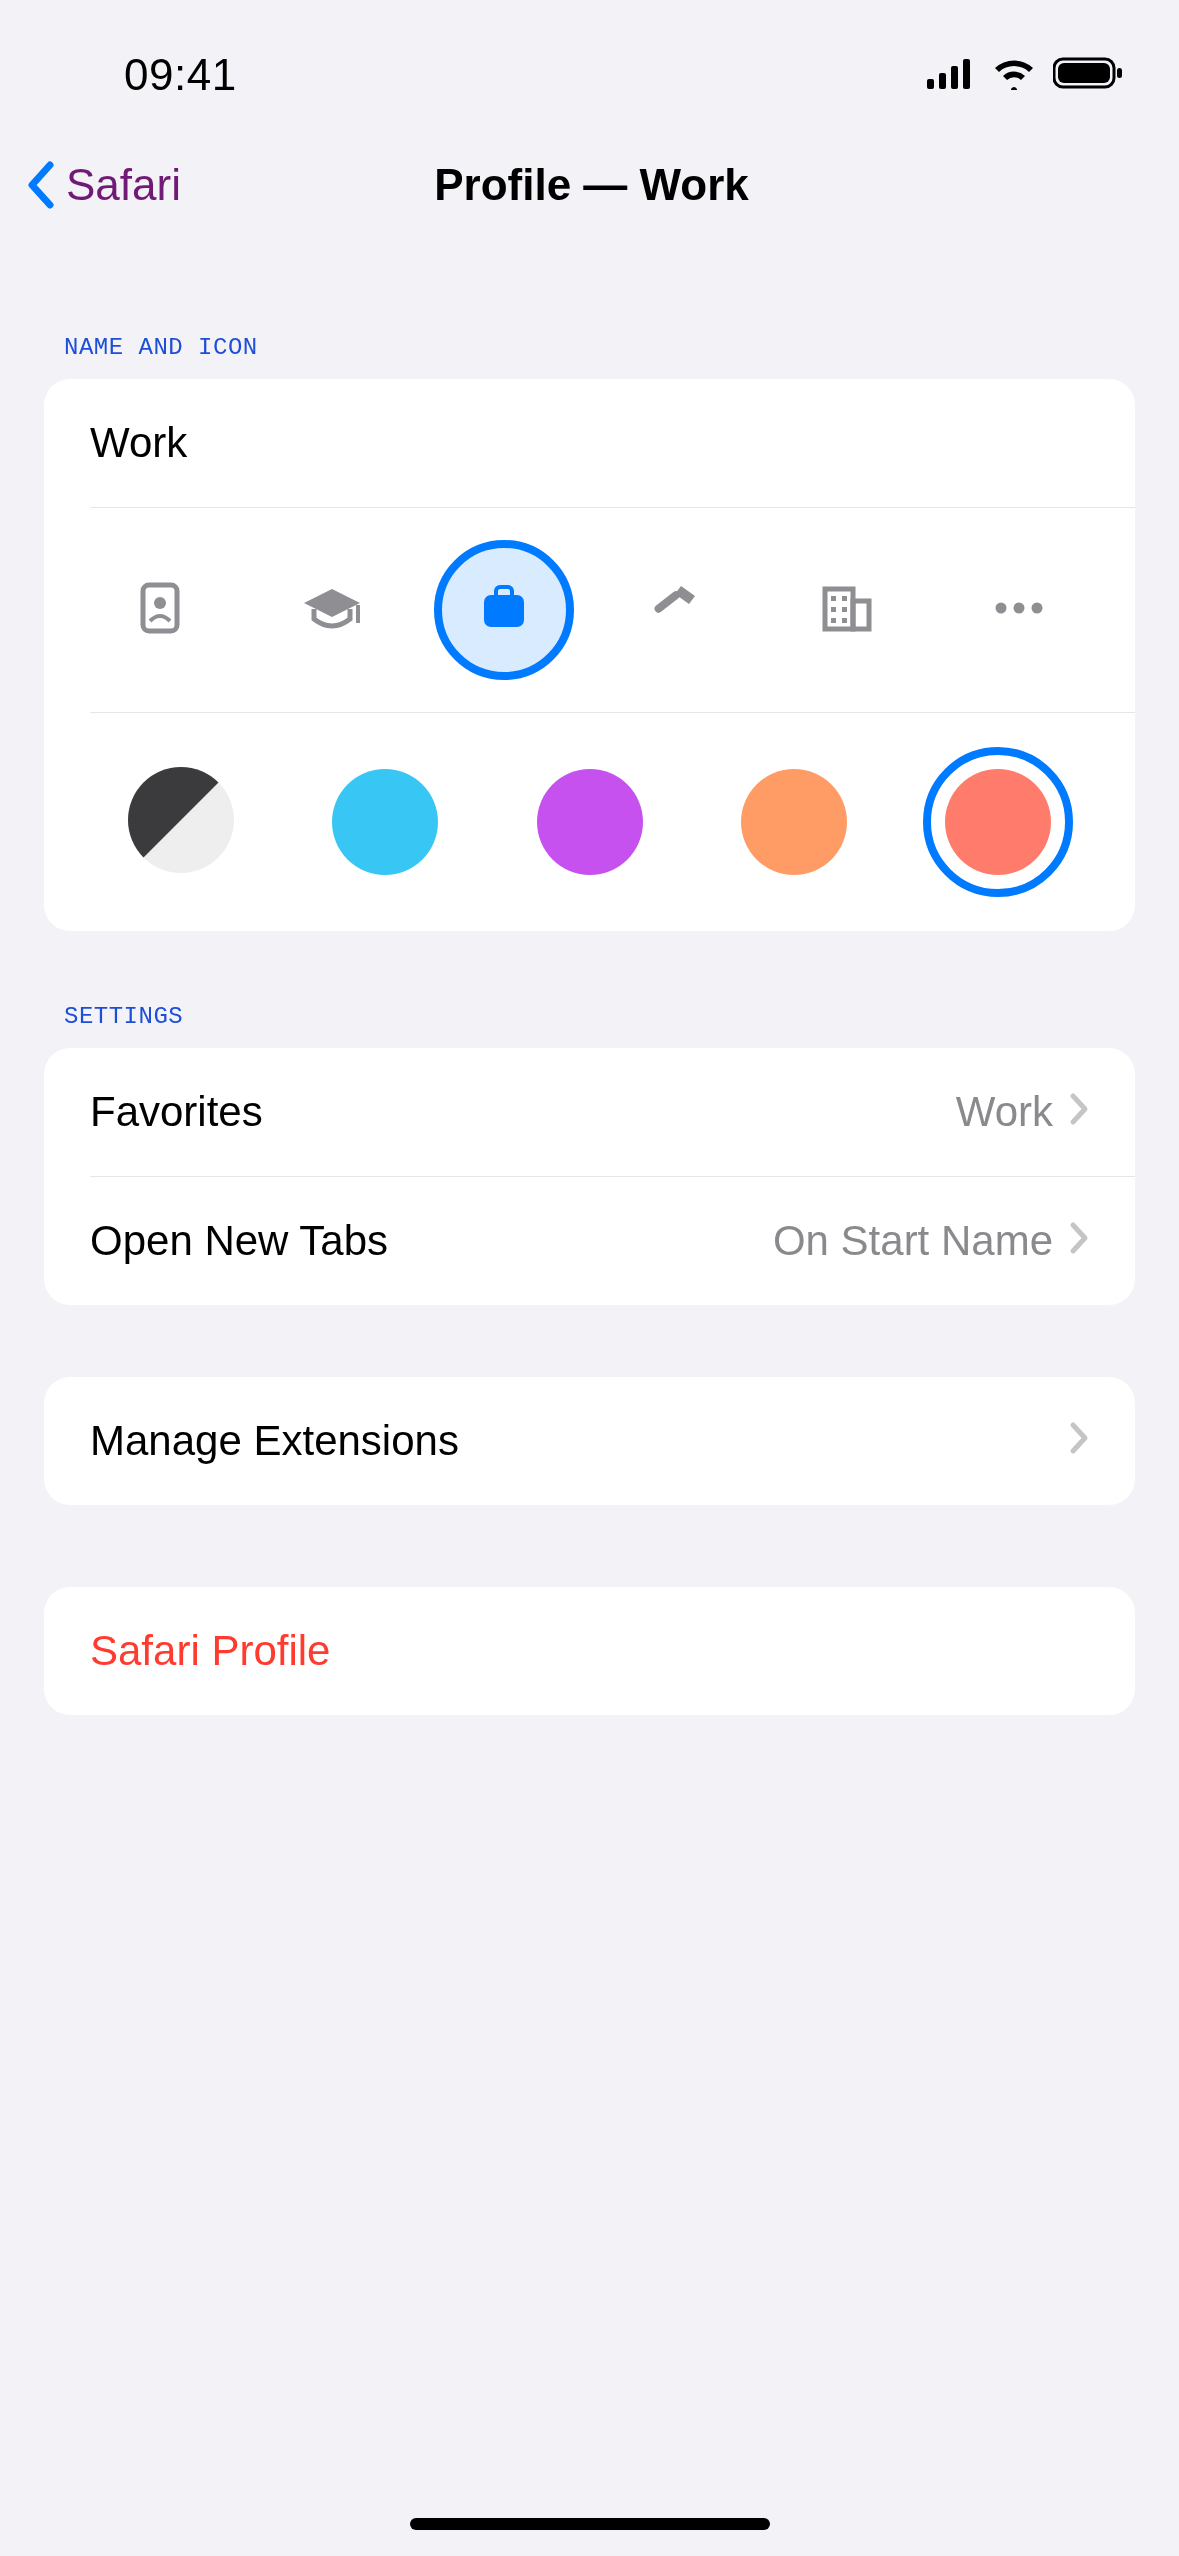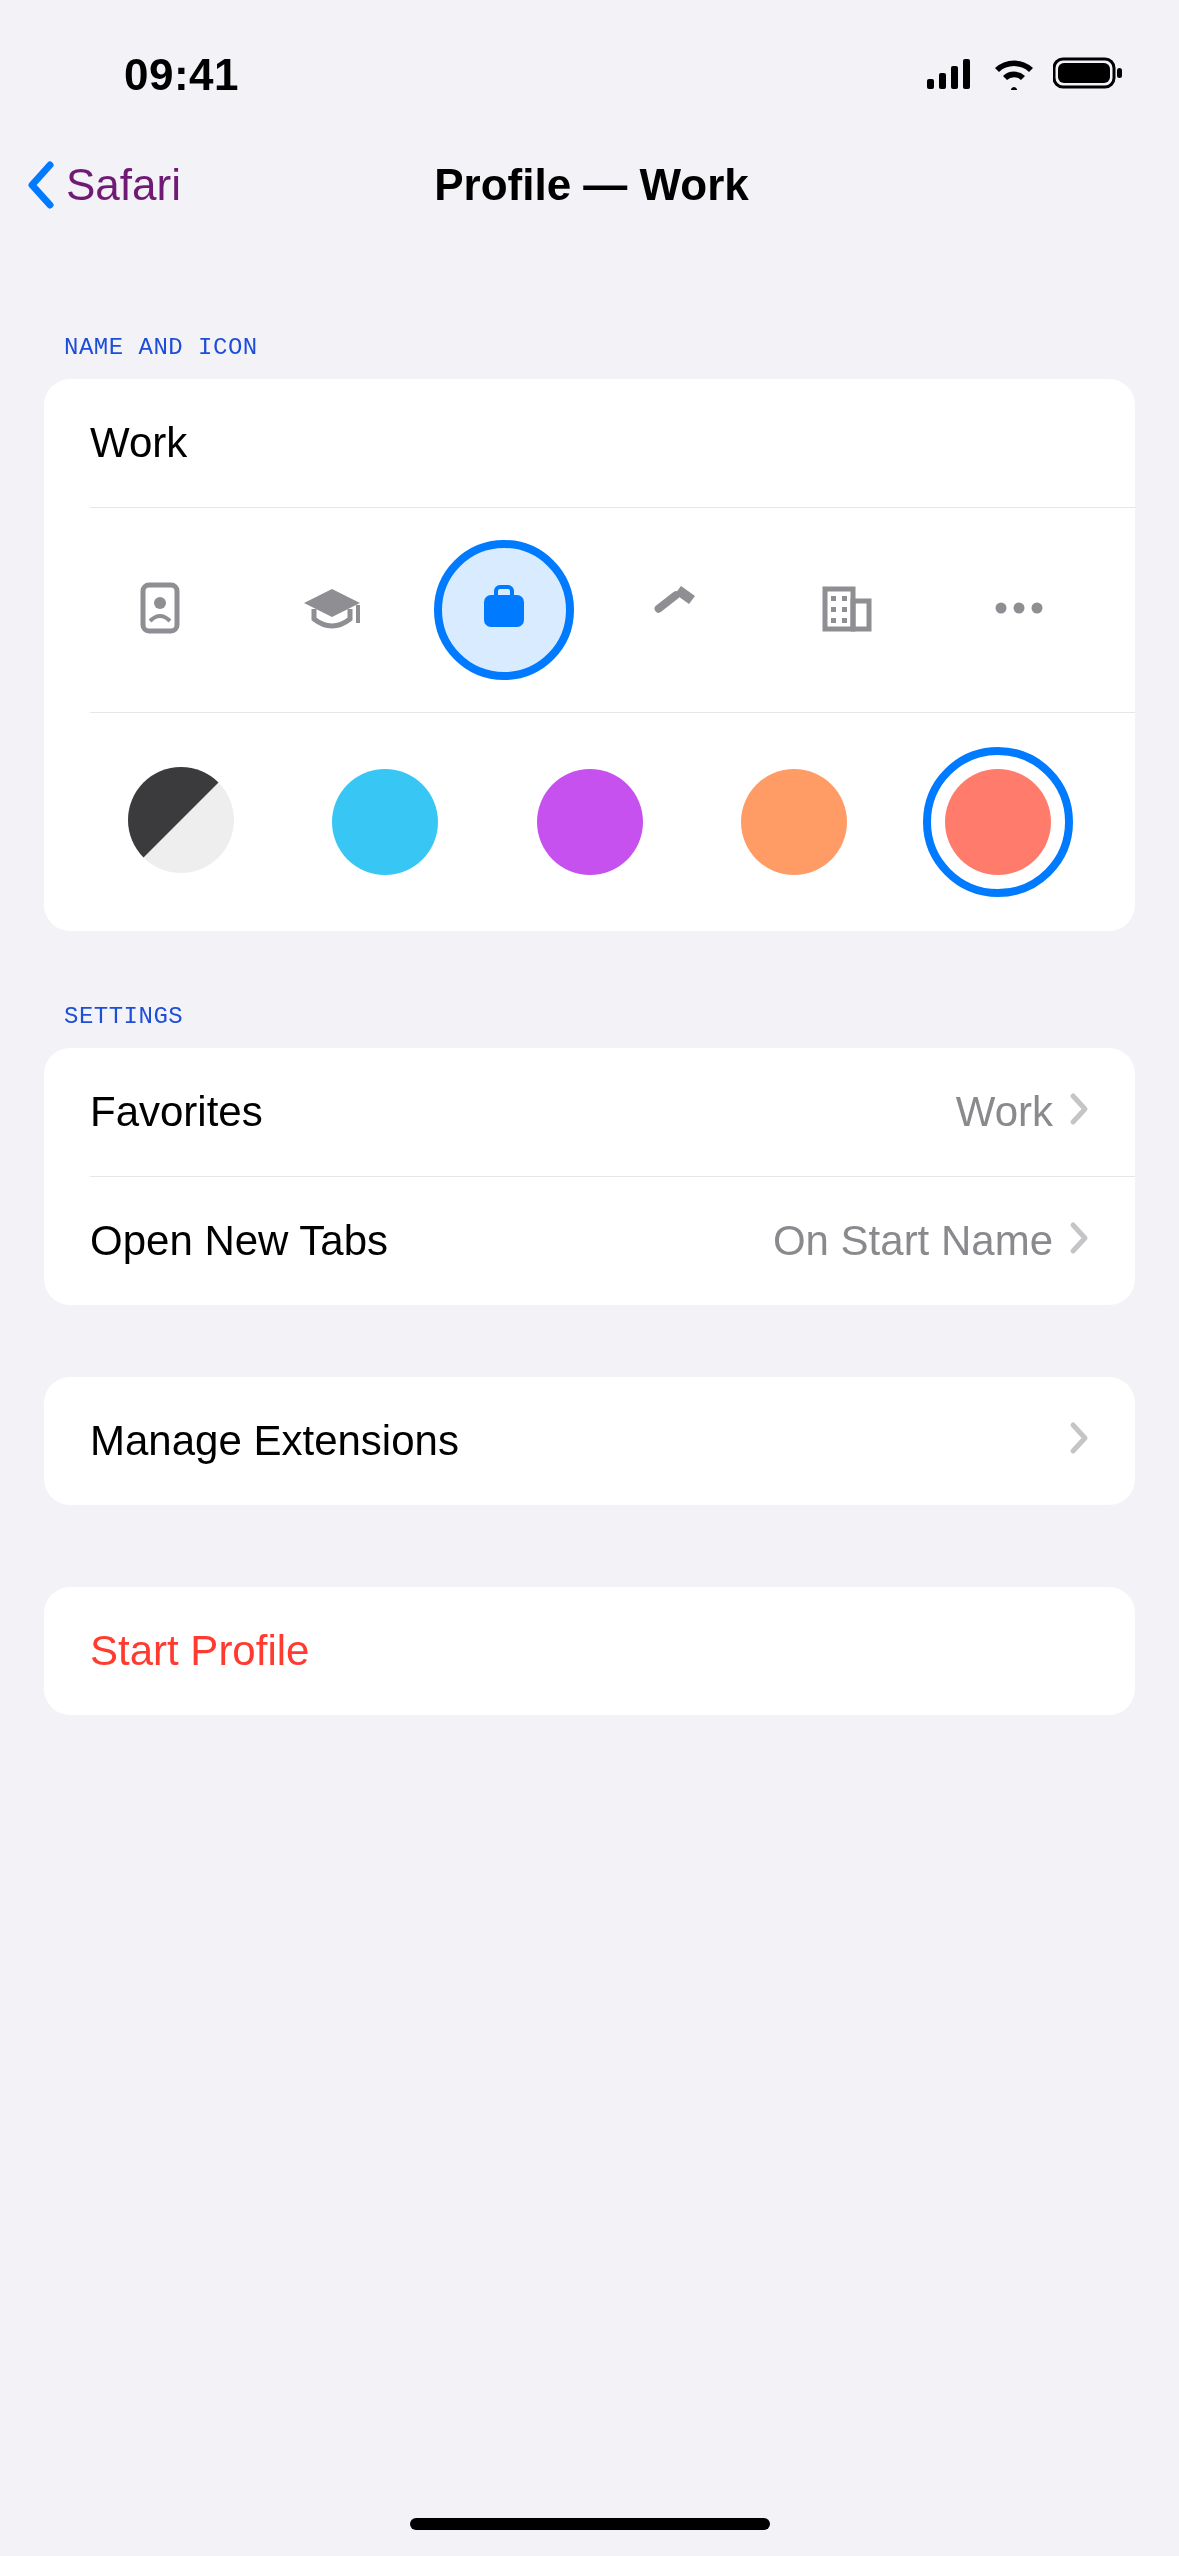--- a/index.html
+++ b/index.html
@@ -12,21 +12,21 @@
       position: relative;
     }
     
     .status-bar {
       height: 130px;
       display: flex;
       align-items: center;
       justify-content: space-between;
       padding: 20px 54px 0 54px;
     }
-    .status-time { font-size: 44px; font-weight: 700; letter-spacing: 0.5px; margin-left: 70px; }
+    .status-time { font-size: 44px; font-weight: 400; letter-spacing: 0.5px; margin-left: 70px; }
     .status-right { display: flex; align-items: center; gap: 16px; }
 
     
     .nav-bar {
       height: 110px;
       display: flex;
       align-items: center;
       position: relative;
       padding: 0 24px;
     }
@@ -327,17 +327,17 @@
     <span class="chev-right">
       <svg width="20" height="34" viewBox="0 0 20 34">
           <polyline points="4,4 16,17 4,30" fill="none" stroke="currentColor" stroke-width="5" stroke-linecap="round" stroke-linejoin="round"></polyline>
         </svg>
     </span>
   </div>
 </div>
 
 <div class="card spaced2">
   <div class="row destructive">
-    <span>Start Profile</span>
+    <span>Safari Profile</span>
   </div>
 </div>
 
 <div class="home-indicator"></div>
 
 </body></html>

